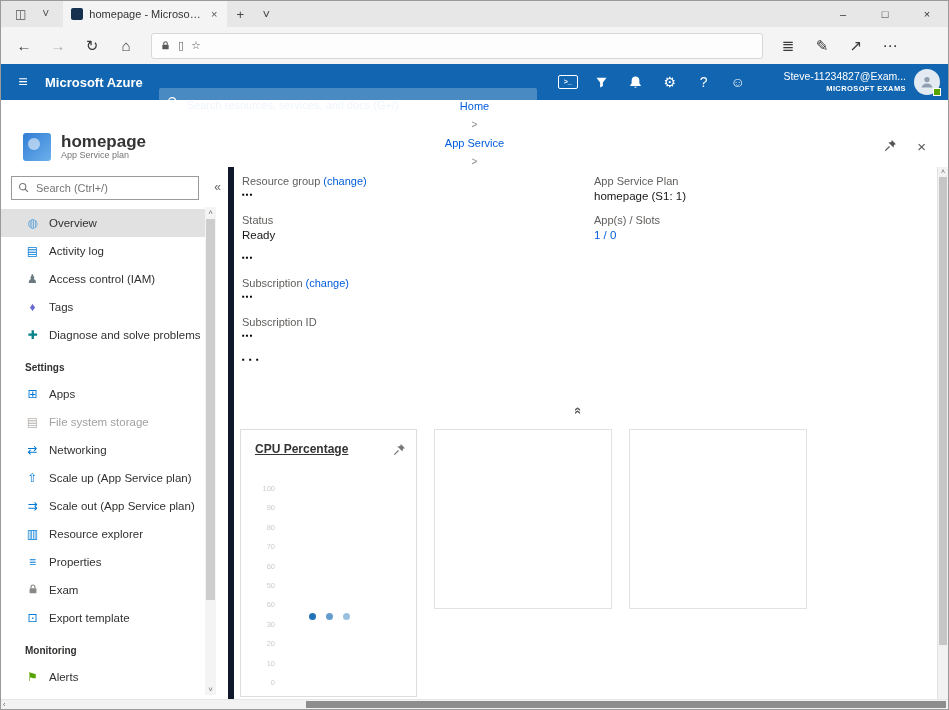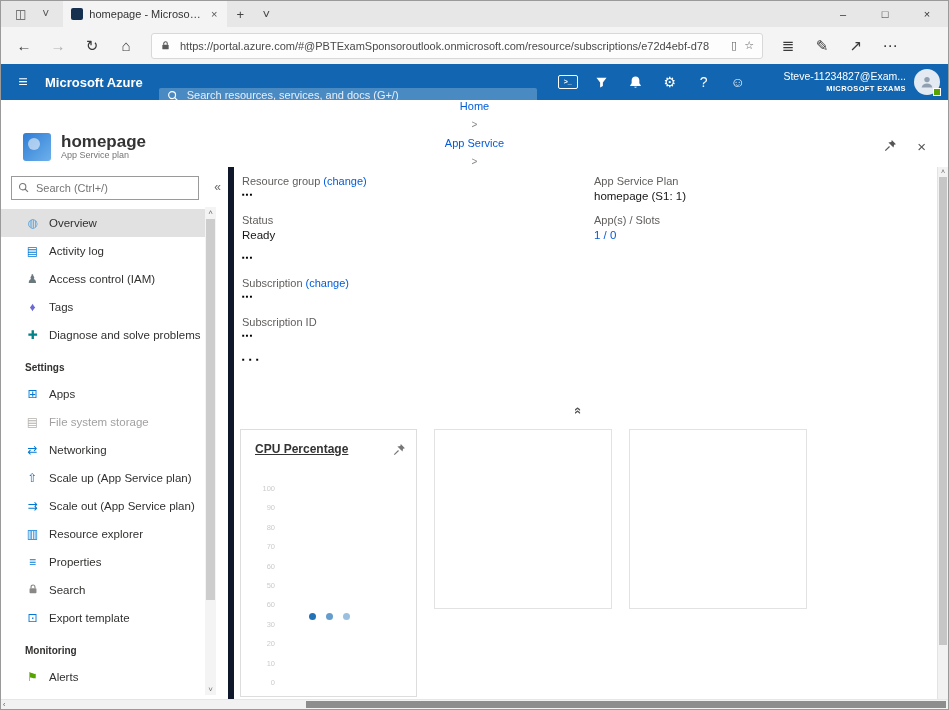--- a/index.html
+++ b/index.html
@@ -26,21 +26,21 @@
     display:flex;align-items:center;padding:0 8px;gap:7px;margin:0 6px;max-width:612px;color:#5a5a5a;}
   .addr input{flex:1;border:none;background:transparent;outline:none;font-size:11px;color:#4a4a4a;
     font-family:"Liberation Sans",sans-serif;}
   .addr .mini{font-size:11px;color:#666;}
 
   
   .azhdr{height:36px;background:var(--header-blue,#1266b1);display:flex;align-items:center;color:#fff;}
   .hamburger{width:44px;text-align:center;font-size:16px;}
   .brand{font-size:13px;font-weight:bold;margin-right:16px;white-space:nowrap;}
   .azsearch{width:378px;height:24px;background:rgba(255,255,255,.24);border-radius:2px;
-    display:flex;align-items:flex-start;padding:0 8px;gap:6px;margin-top:36px;}
+    display:flex;align-items:flex-end;padding:0 8px;gap:6px;margin-top:36px;}
   .azsearch input{flex:1;background:transparent;border:none;outline:none;color:#fff;font-size:11px;
     font-family:"Liberation Sans",sans-serif;}
   .azsearch input::placeholder{color:#eef4fb;opacity:.95;}
   .azicons{display:flex;align-items:center;margin-left:14px;}
   .azbtn{width:34px;height:36px;display:flex;align-items:center;justify-content:center;font-size:14px;color:#fff;}
   .cs{width:20px;height:14px;border:1.4px solid #fff;border-radius:2px;font-size:7px;line-height:11px;
     text-align:center;font-weight:bold;}
   .acct{margin-left:auto;text-align:right;line-height:1.3;margin-right:8px;cursor:pointer;}
   .acct-name{font-size:10.5px;}
   .acct-ten{font-size:7.5px;font-weight:bold;letter-spacing:.4px;}
@@ -147,21 +147,20 @@
     <span class="navbtn disabled">→</span>
     <span class="navbtn">↻</span>
     <span class="navbtn">⌂</span>
     <div class="addr">
       <span>
         <svg width="11" height="11" viewBox="0 0 16 16">
             <path d="M5.4 7V5.2a2.6 2.6 0 0 1 5.2 0V7" fill="none" stroke="#5a5a5a" stroke-width="1.6"></path>
             <rect x="3.4" y="7" width="9.2" height="6.6" rx="1" fill="#5a5a5a"></rect>
           </svg>
       </span>
-      <input readonly="" value="https://portal.azure.com/#@PBTExamSponsoroutlook.onmicrosoft.com/resource/subscriptions/e72d4ebf-d78" style="">
       <span class="mini">▯</span>
       <span class="mini">☆</span>
     </div>
     <span class="navbtn">≣</span>
     <span class="navbtn">✎</span>
     <span class="navbtn">↗</span>
     <span class="navbtn">⋯</span>
   </div>
 
   <div class="azhdr">
@@ -303,21 +302,21 @@
           <span class="sicon" style="color: rgb(0, 120, 212);">≡</span>
           <span>Properties</span>
         </div>
         <div class="sitem">
           <span class="sicon" style="color: rgb(138, 136, 134);">
             <svg width="12" height="12" viewBox="0 0 16 16">
                 <path d="M5.4 7V5.2a2.6 2.6 0 0 1 5.2 0V7" fill="none" stroke="currentColor" stroke-width="1.5"></path>
                 <rect x="3.4" y="7" width="9.2" height="6.6" rx="1" fill="currentColor"></rect>
               </svg>
           </span>
-          <span>Search</span>
+          <span>Exam</span>
         </div>
         <div class="sitem">
           <span class="sicon" style="color: rgb(0, 120, 212);">⊡</span>
           <span>Export template</span>
         </div>
 
         <div class="shead">Monitoring</div>
 
         <div class="sitem">
           <span class="sicon" style="color: rgb(87, 163, 0);">⚑</span>

